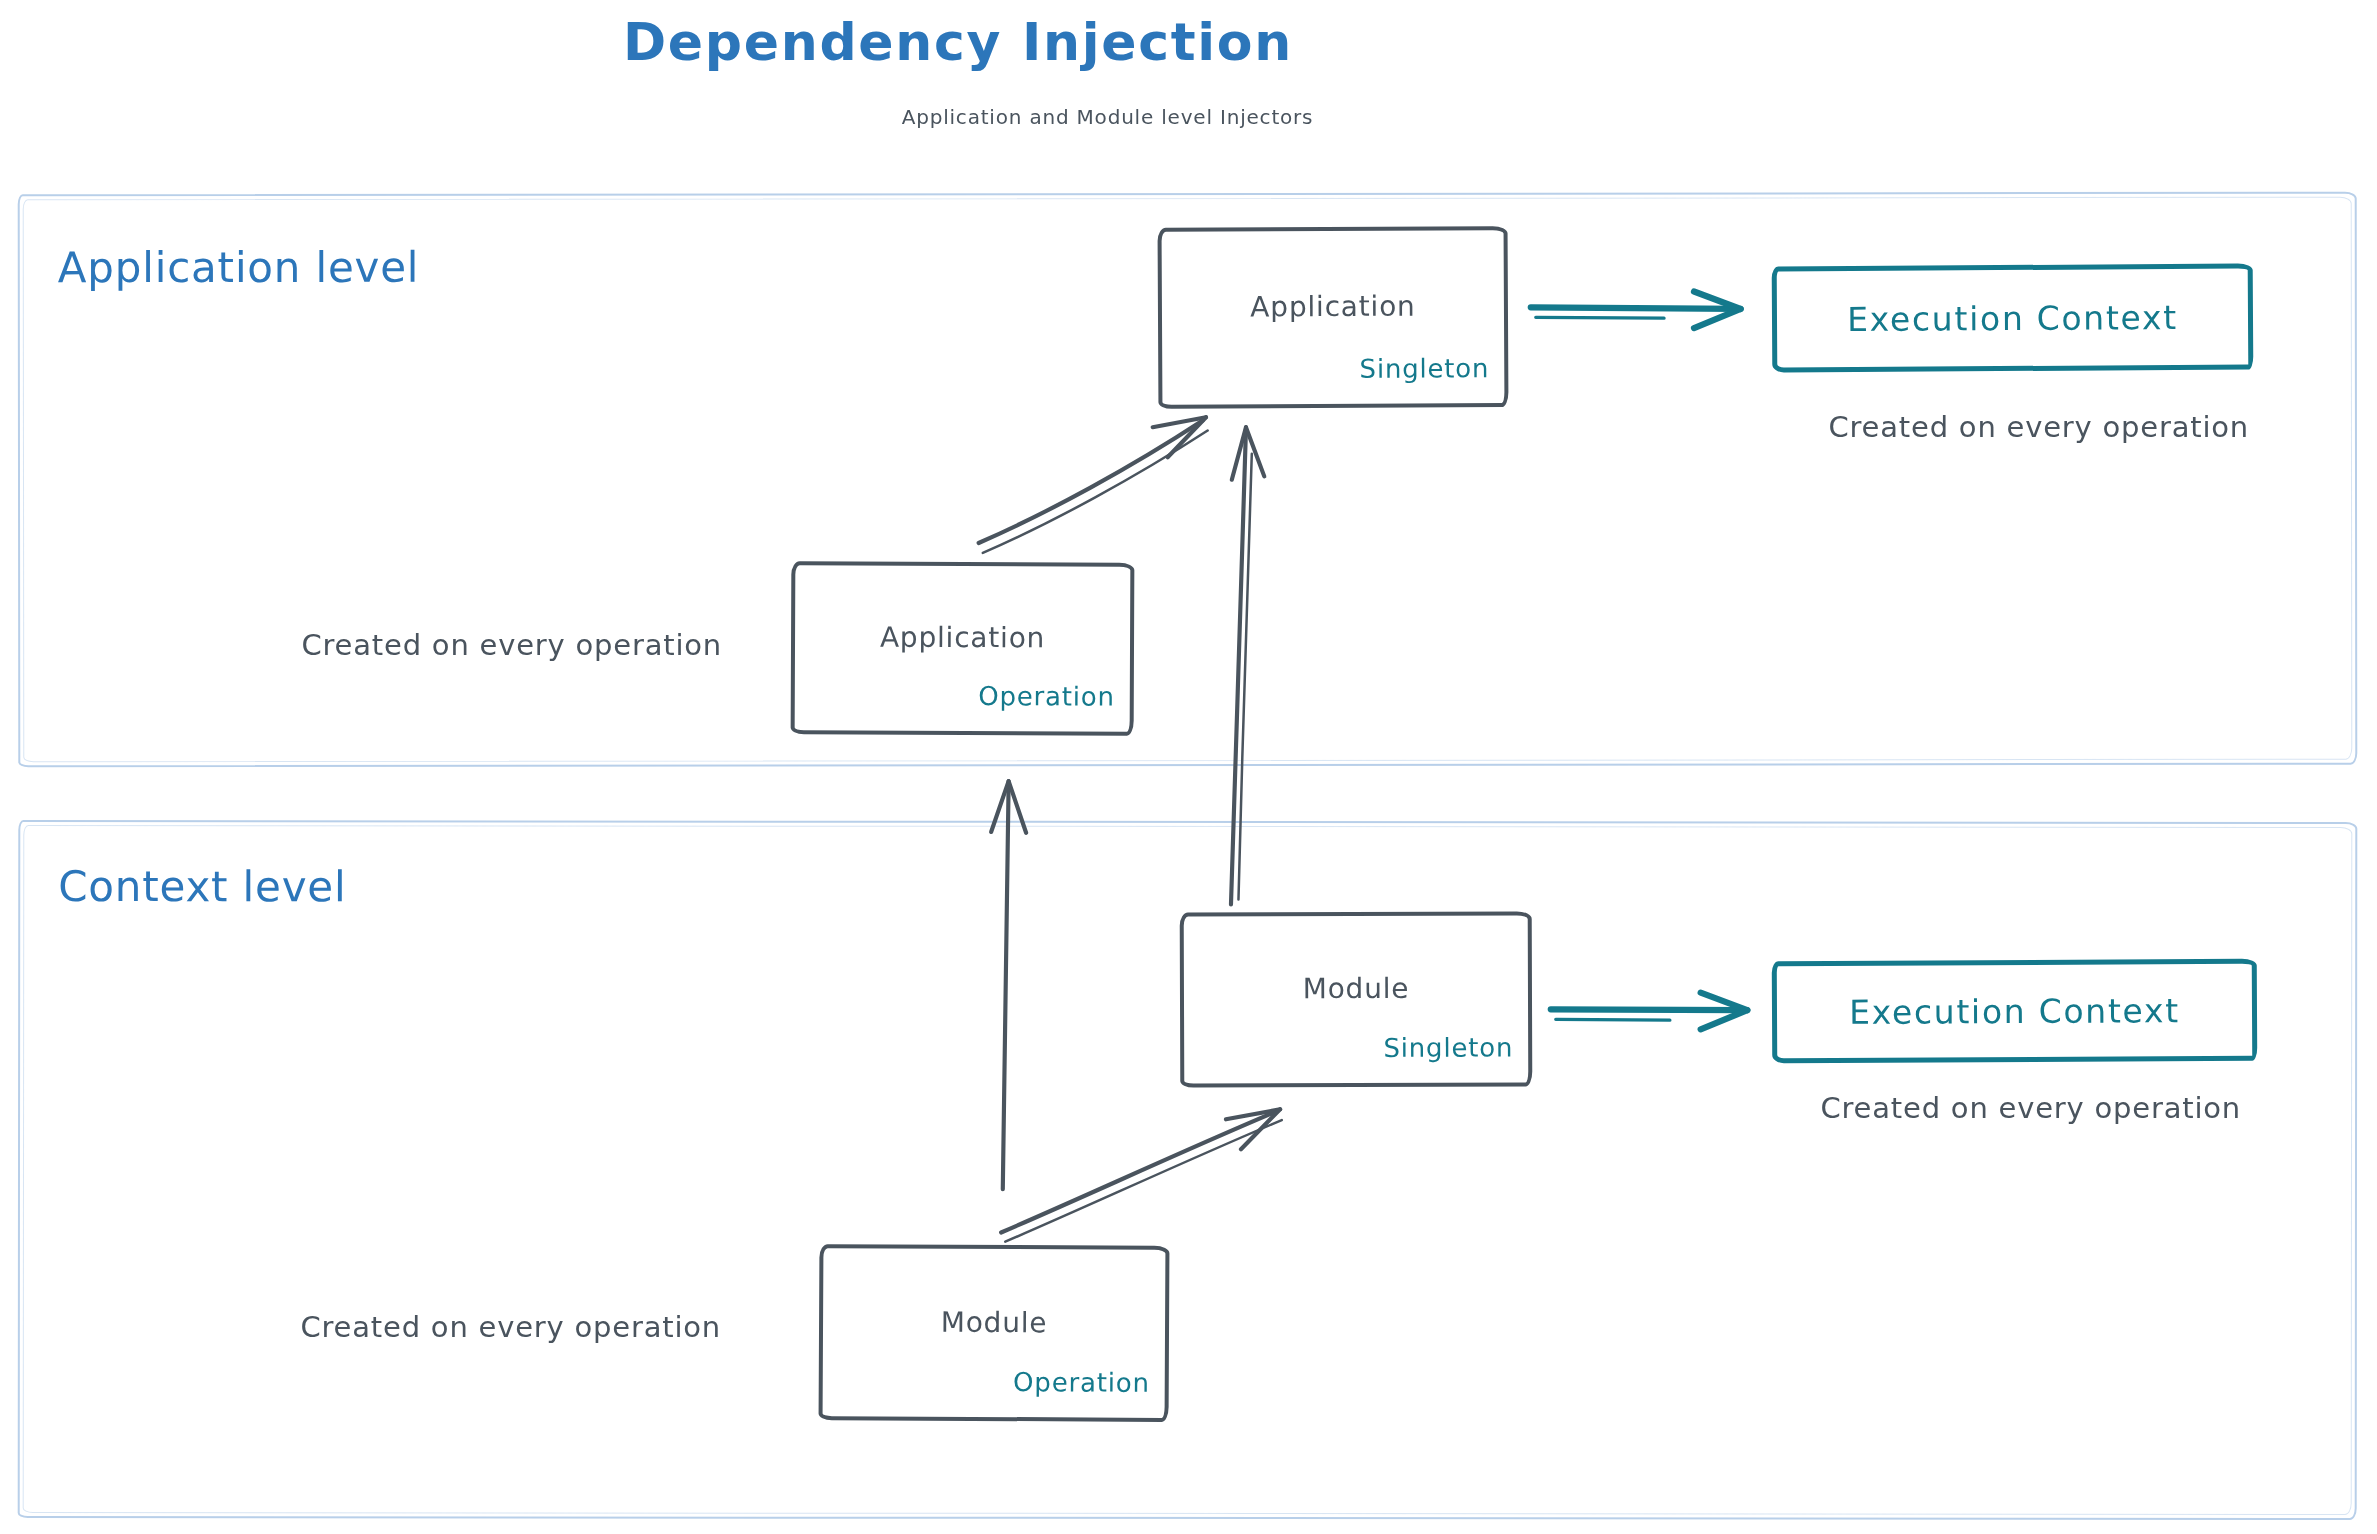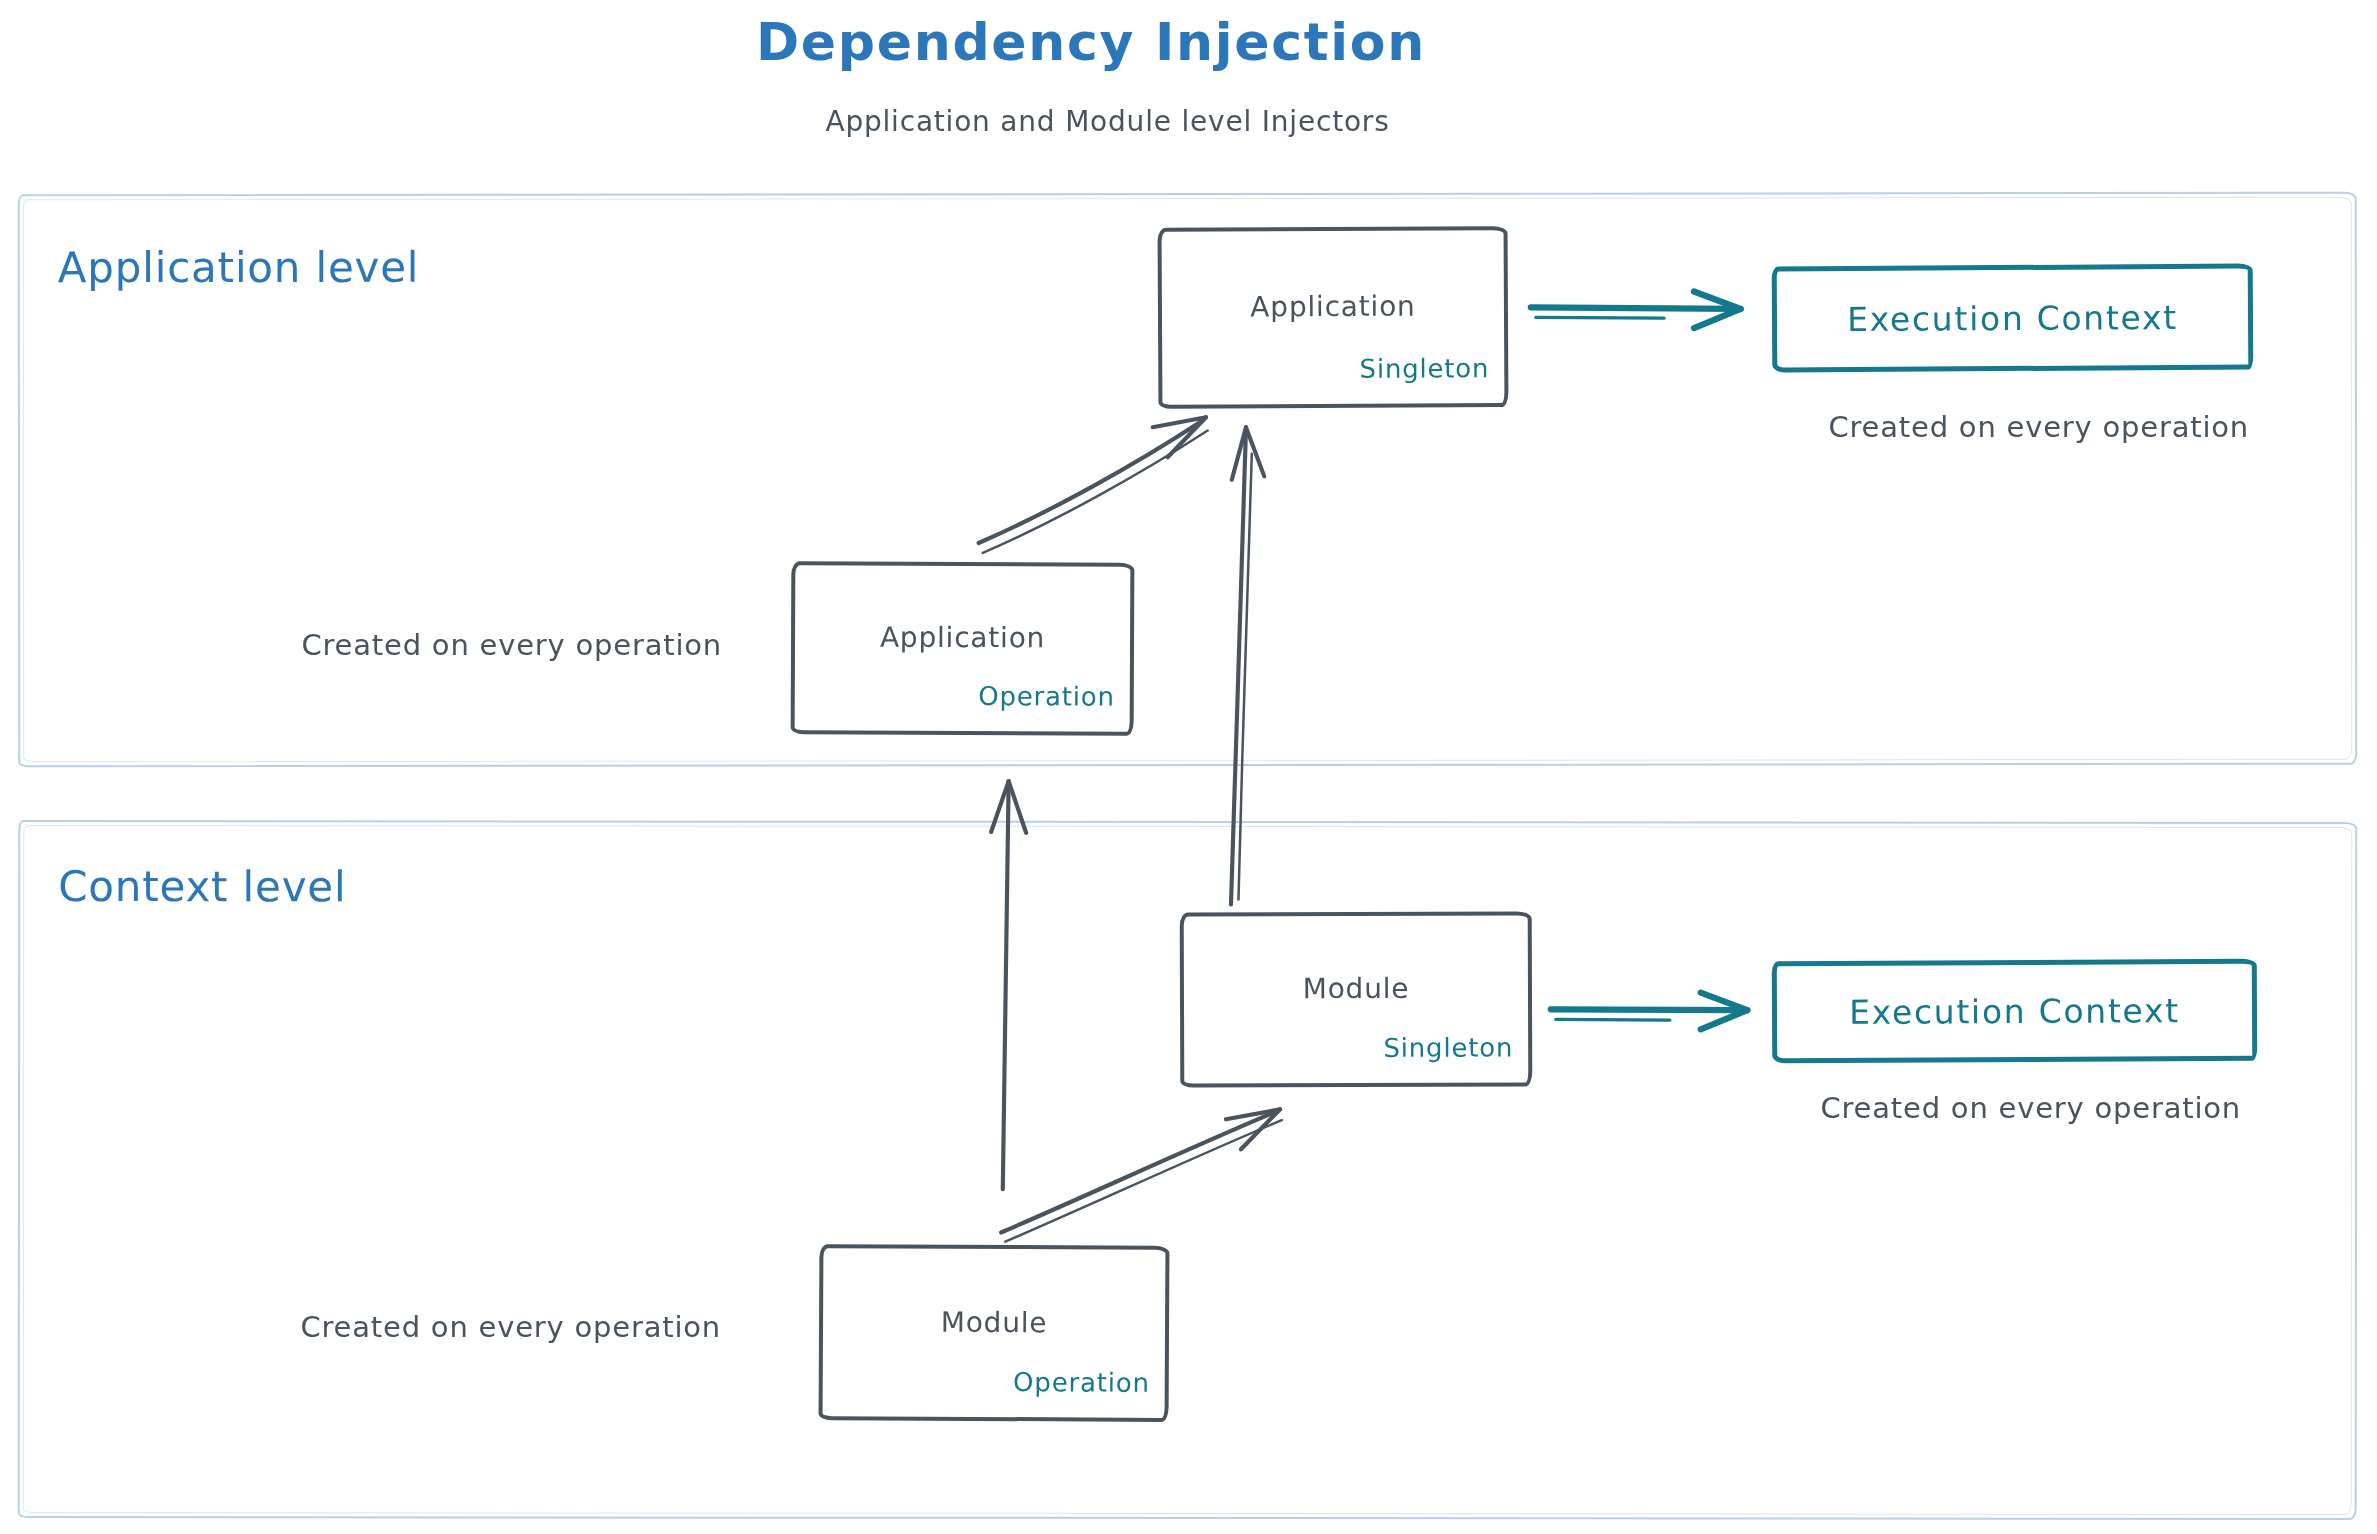--- a/index.html
+++ b/index.html
@@ -17,32 +17,32 @@
     position: relative;
     width: 2377px;
     height: 1534px;
     background: var(--c-bg);
     overflow: hidden;
   }
 
   
   .title {
     position: absolute;
-    left: 591px; top: 11.7px; width: 1000px;
-    text-align: center;
+    left: 623px; top: 11.7px; width: 1000px;
+    text-align: left;
     font-size: 52px;
     font-weight: bold;
     letter-spacing: 1.7px;
     color: var(--c-blue);
   }
   .subtitle {
     position: absolute;
     left: 591px; top: 105px; width: 1033px;
     text-align: center;
-    font-size: 28px;
+    font-size: 20px;
     letter-spacing: 0.8px;
     color: var(--c-dark);
   }
 
   
   .level {
     position: absolute;
     border: 2.1px solid var(--c-container);
     border-radius: 5px 11.7px 6.7px 10px / 10px 6.7px 11.7px 5px;
   }

